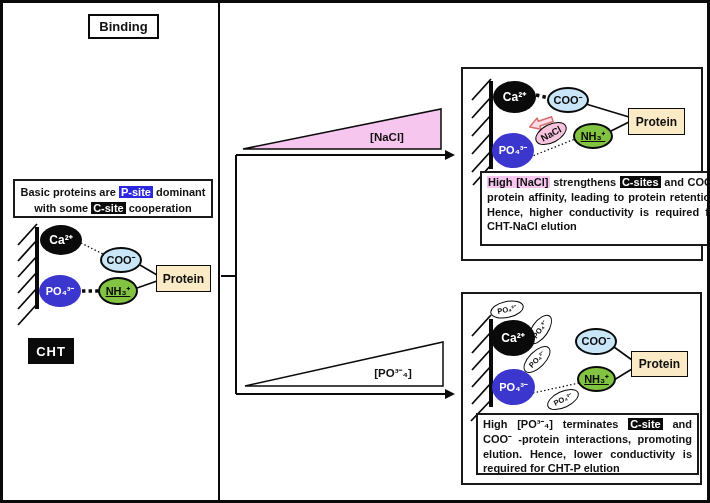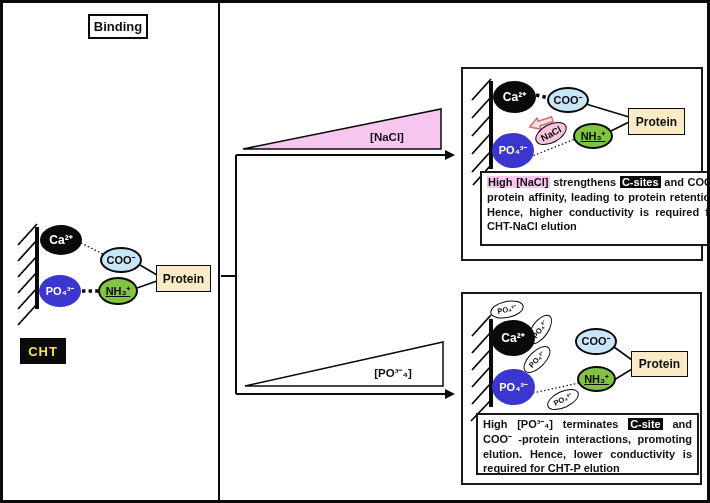--- a/index.html
+++ b/index.html
@@ -32,22 +32,22 @@
   .e-blue{background:var(--p_site_blue);color:#fff;}
   .e-coo{background:var(--coo_blue);border:2px solid #0a0a0a;color:#0a0a0a;}
   .e-nh3{background:var(--nh3_green);border:2px solid #0a0a0a;color:#0a0a0a;text-decoration:underline;}
   .e-white{background:#fff;border:1.5px solid #0a0a0a;color:#0a0a0a;font-size:7.5px;}
   .e-nacl{background:var(--nacl_ellipse_pink);border:1.5px solid #0a0a0a;color:#0a0a0a;font-size:9.5px;}
   .protein{
     background:var(--protein_beige);border:1.5px solid #0a0a0a;border-radius:0;
     display:flex;align-items:center;justify-content:center;font-size:12px;
   }
   .cht{
-    background:var(--accent_black);color:#fde047;display:flex;align-items:center;
-    justify-content:center;font-size:13px;letter-spacing:1px;
+    background:var(--accent_black);color:#ffffff;display:flex;align-items:center;
+    justify-content:center;font-size:13px;letter-spacing:1px;margin-left:8px;
   }
   .grad-label{font-size:11.5px;text-align:center;}
   svg{position:absolute;left:0;top:0;}
   .wall{stroke:#0a0a0a;stroke-width:4;}
   .hatch{stroke:#0a0a0a;stroke-width:1.8;}
   .conn-solid{stroke:#0a0a0a;stroke-width:1.6;}
   .conn-dot-fine{stroke:#0a0a0a;stroke-width:1.3;stroke-dasharray:1.4 2.4;}
   .conn-dot-bold{stroke:#0a0a0a;stroke-width:3.6;stroke-dasharray:3.4 3.2;}
   .flow{stroke:#0a0a0a;stroke-width:2;fill:none;}
   .arrowhead{fill:#0a0a0a;}
@@ -122,22 +122,23 @@
       <line class="hatch" x1="488" y1="397" x2="468" y2="418"></line>
     </g>
 
     <g>
       <line class="conn-dot-fine" x1="530" y1="390" x2="576" y2="380"></line>
       <line class="conn-solid" x1="611" y1="344" x2="629" y2="357"></line>
       <line class="conn-solid" x1="611" y1="377" x2="629" y2="366"></line>
     </g>
   </svg>
 
-  <div class="abs titlebox" style="left:85px;top:11px;width:60px;height:25px;">Binding</div>
+  <div class="abs titlebox" style="left:85px;top:11px;width:71px;height:25px;">Binding</div>
 
+  <div class="abs notebox center" style="left:10px;top:176px;width:200px;height:39px;"><span>Basic proteins are </span><span class="hl-blue">P-site</span><span> dominant with some </span><span class="hl-black">C-site</span><span> cooperation</span></div>
 
   <div class="abs ellipse e-black" style="left:37px;top:222px;width:42px;height:30px;font-size:12px;">Ca²⁺</div>
   <div class="abs ellipse e-blue" style="left:36px;top:272px;width:42px;height:32px;">PO₄³⁻</div>
   <div class="abs ellipse e-coo" style="left:97px;top:244px;width:42px;height:26px;">COO⁻</div>
   <div class="abs ellipse e-nh3" style="left:95px;top:274px;width:40px;height:28px;">NH₃⁺</div>
   <div class="abs protein" style="left:153px;top:262px;width:55px;height:27px;">Protein</div>
   <div class="abs cht" style="left:17px;top:335px;width:46px;height:26px;">CHT</div>
 
   <div class="abs grad-label" style="left:354px;top:128px;width:60px;">[NaCl]</div>
   <div class="abs grad-label" style="left:358px;top:362px;width:64px;">[PO³⁻₄]</div>

